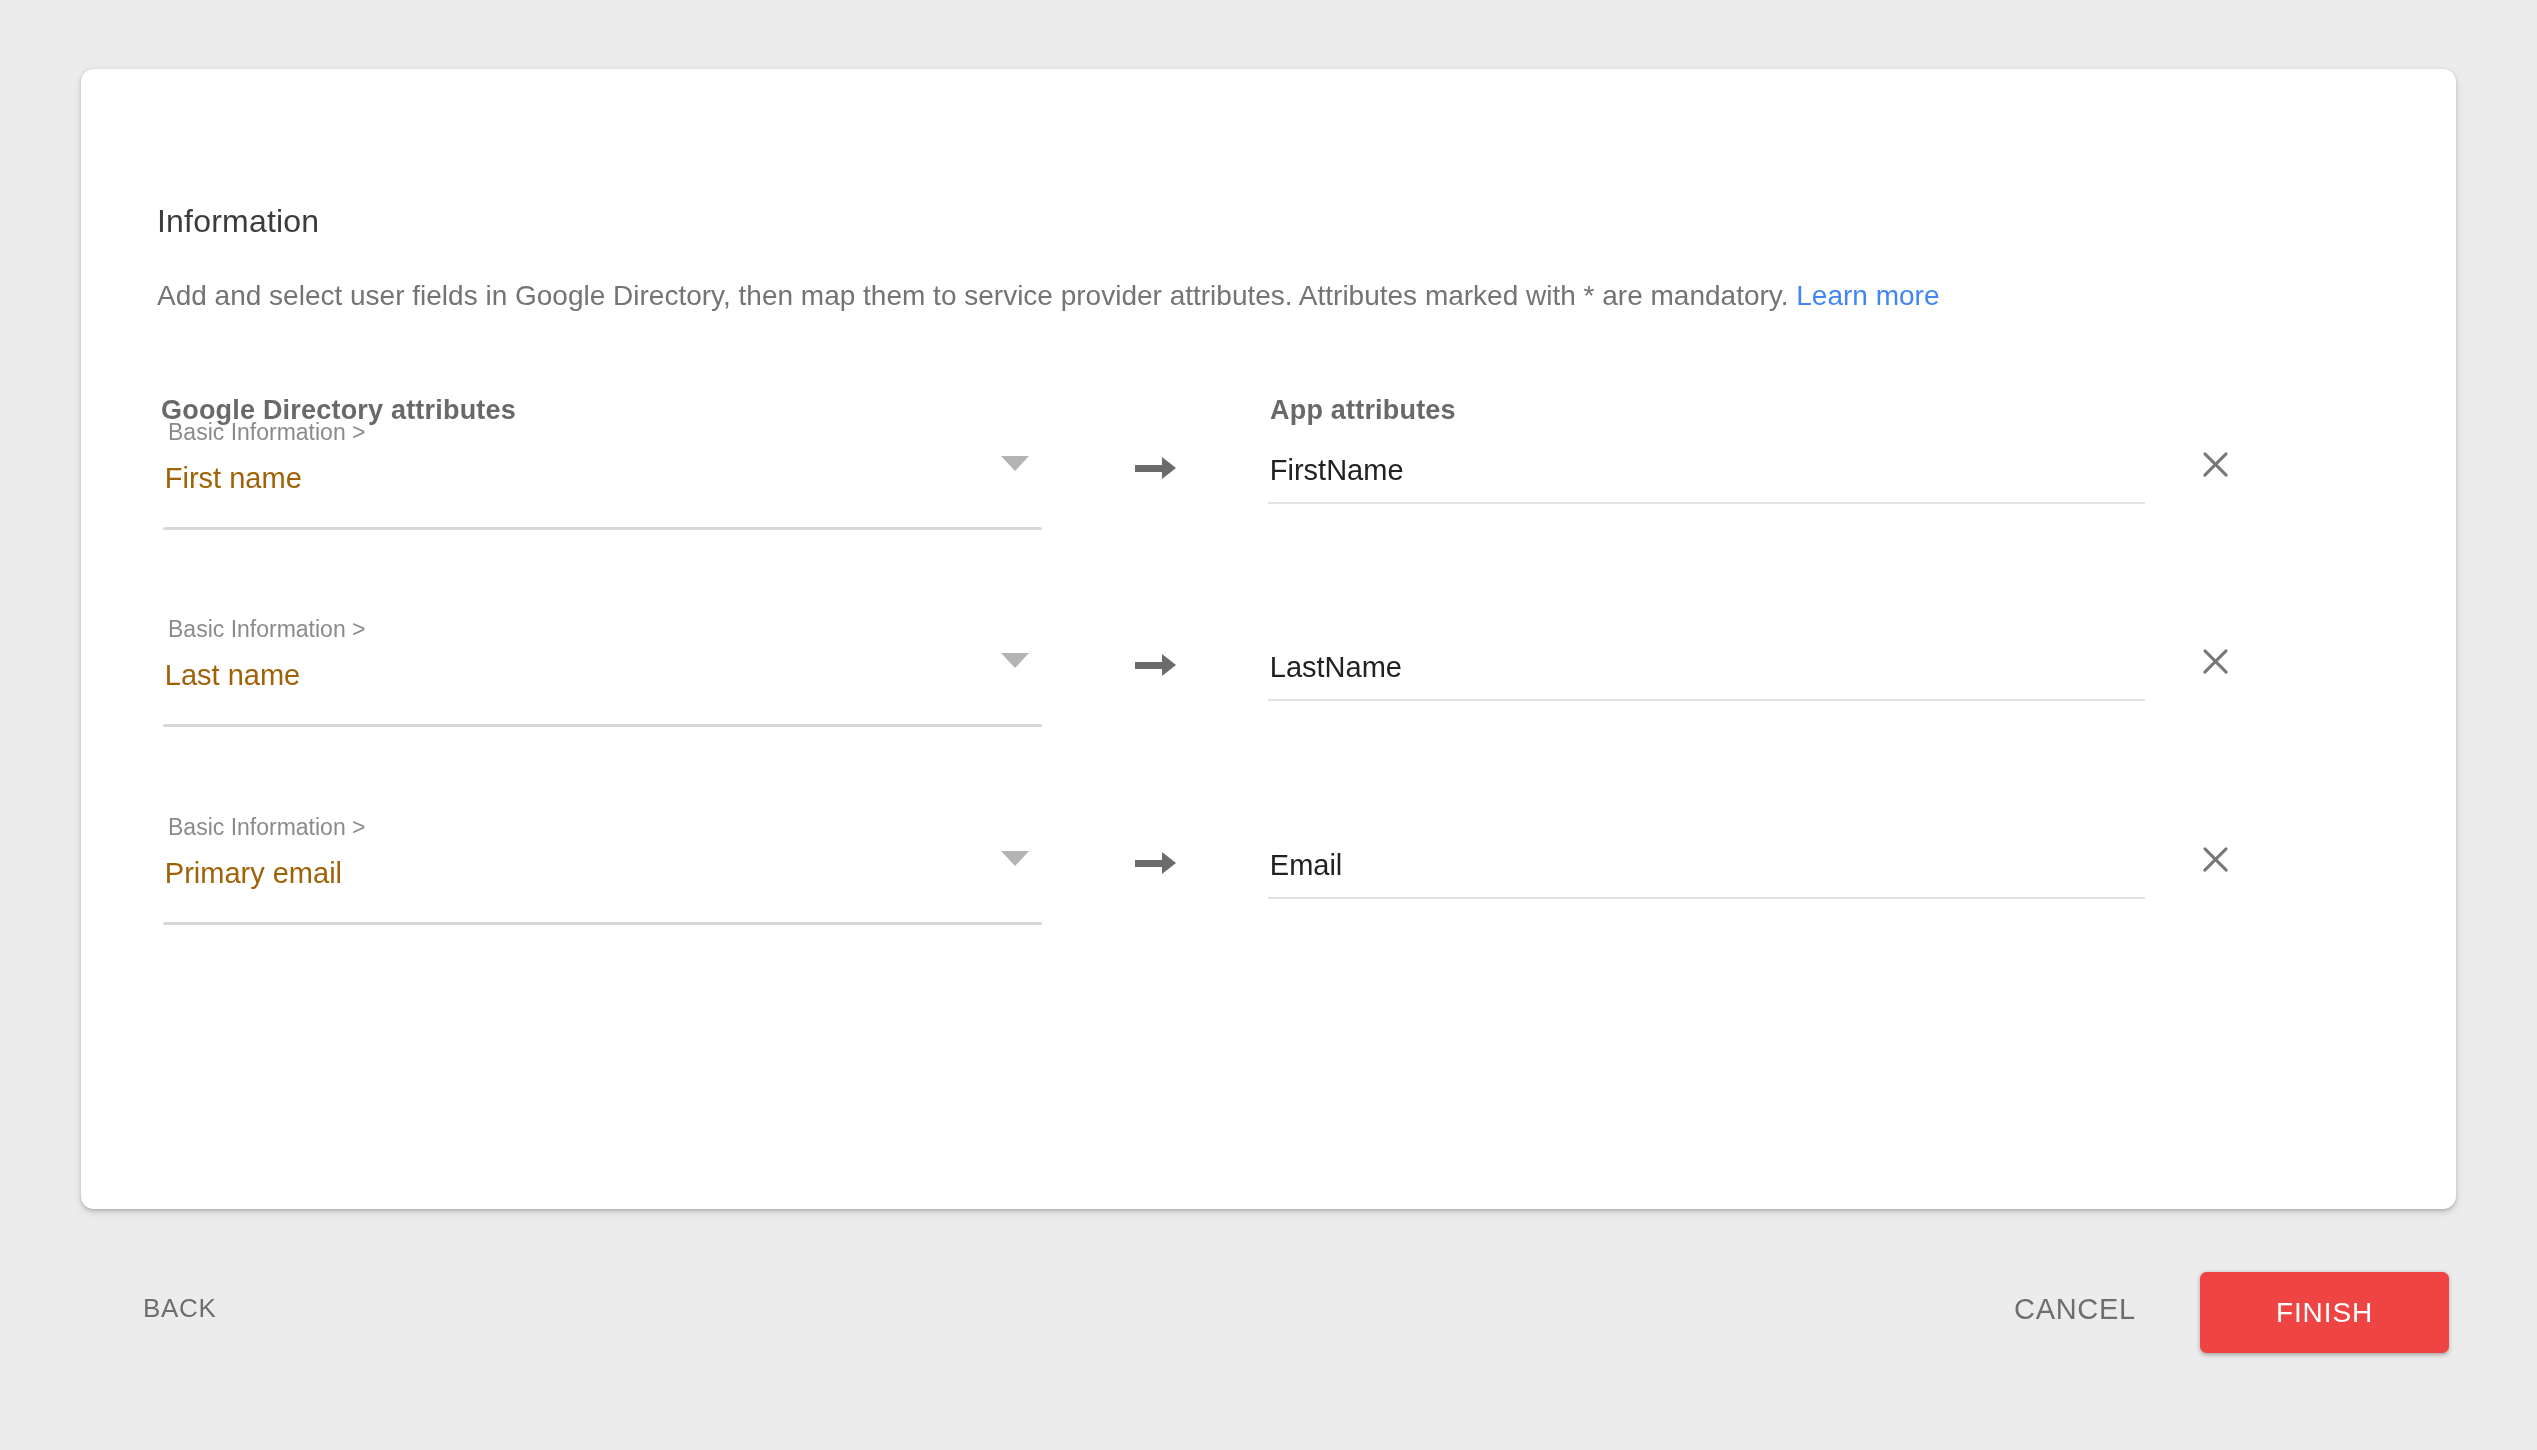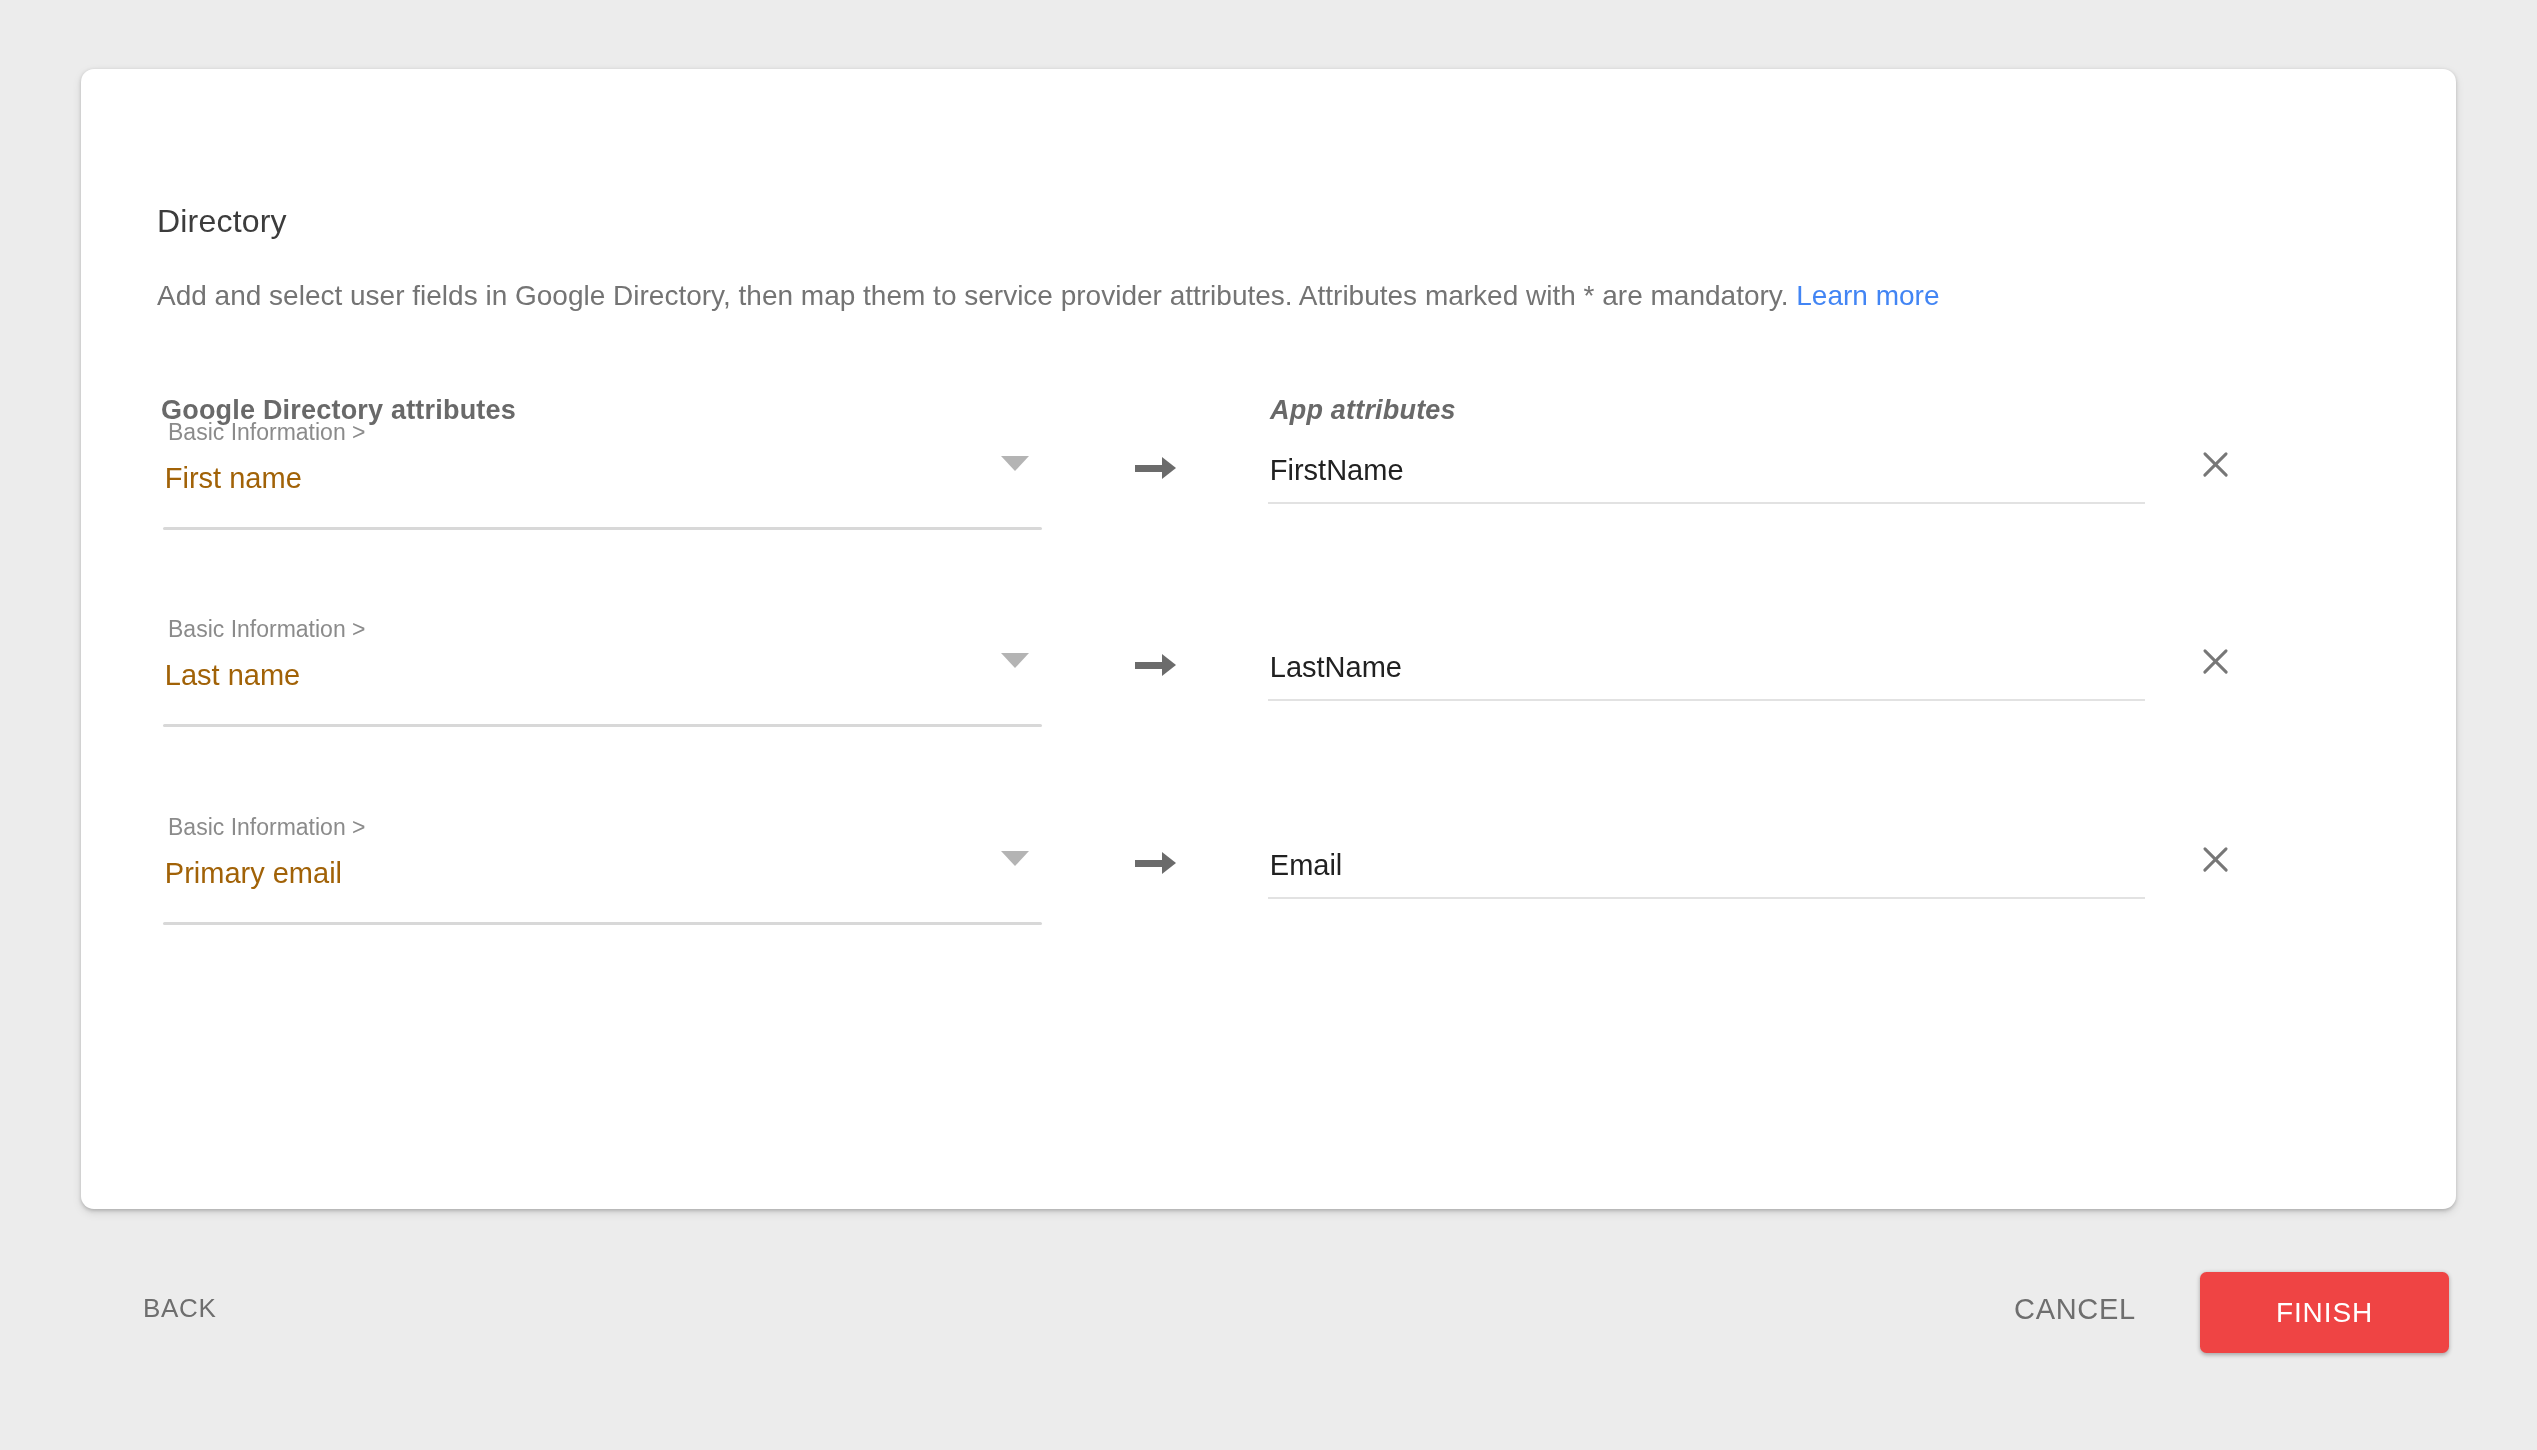--- a/index.html
+++ b/index.html
@@ -44,21 +44,21 @@
   
   .col-header {
     position: absolute;
     top: 326px;
     font-size: 27px;
     font-weight: 700;
     color: #696969;
     letter-spacing: 0.2px;
   }
   .col-header.left  { left: 80px; }
-  .col-header.right { left: 1189px; font-style: italic; }
+  .col-header.right { left: 1189px; }
 
   
   .mapping-row {
     position: absolute;
     left: 82px;
     width: 2108px;
     height: 157px;
   }
   .row-0 { top: 350px; }
   .row-1 { top: 547px; }
@@ -197,21 +197,21 @@
     font-weight: 500;
     letter-spacing: 0.9px;
     cursor: pointer;
   }
 </style>
 </head>
 <body>
 
 <div class="card">
 
-  <div class="card-title">Directory</div>
+  <div class="card-title">Information</div>
 
   <div class="card-desc">
     <span>Add and select user fields in Google Directory, then map them to service provider attributes. Attributes marked with * are mandatory.</span>
     <a class="learn-more">Learn more</a>
   </div>
 
   <div class="col-header left">Google Directory attributes</div>
   <div class="col-header right">App attributes</div>
 
   <div class="mapping-row row-0">

